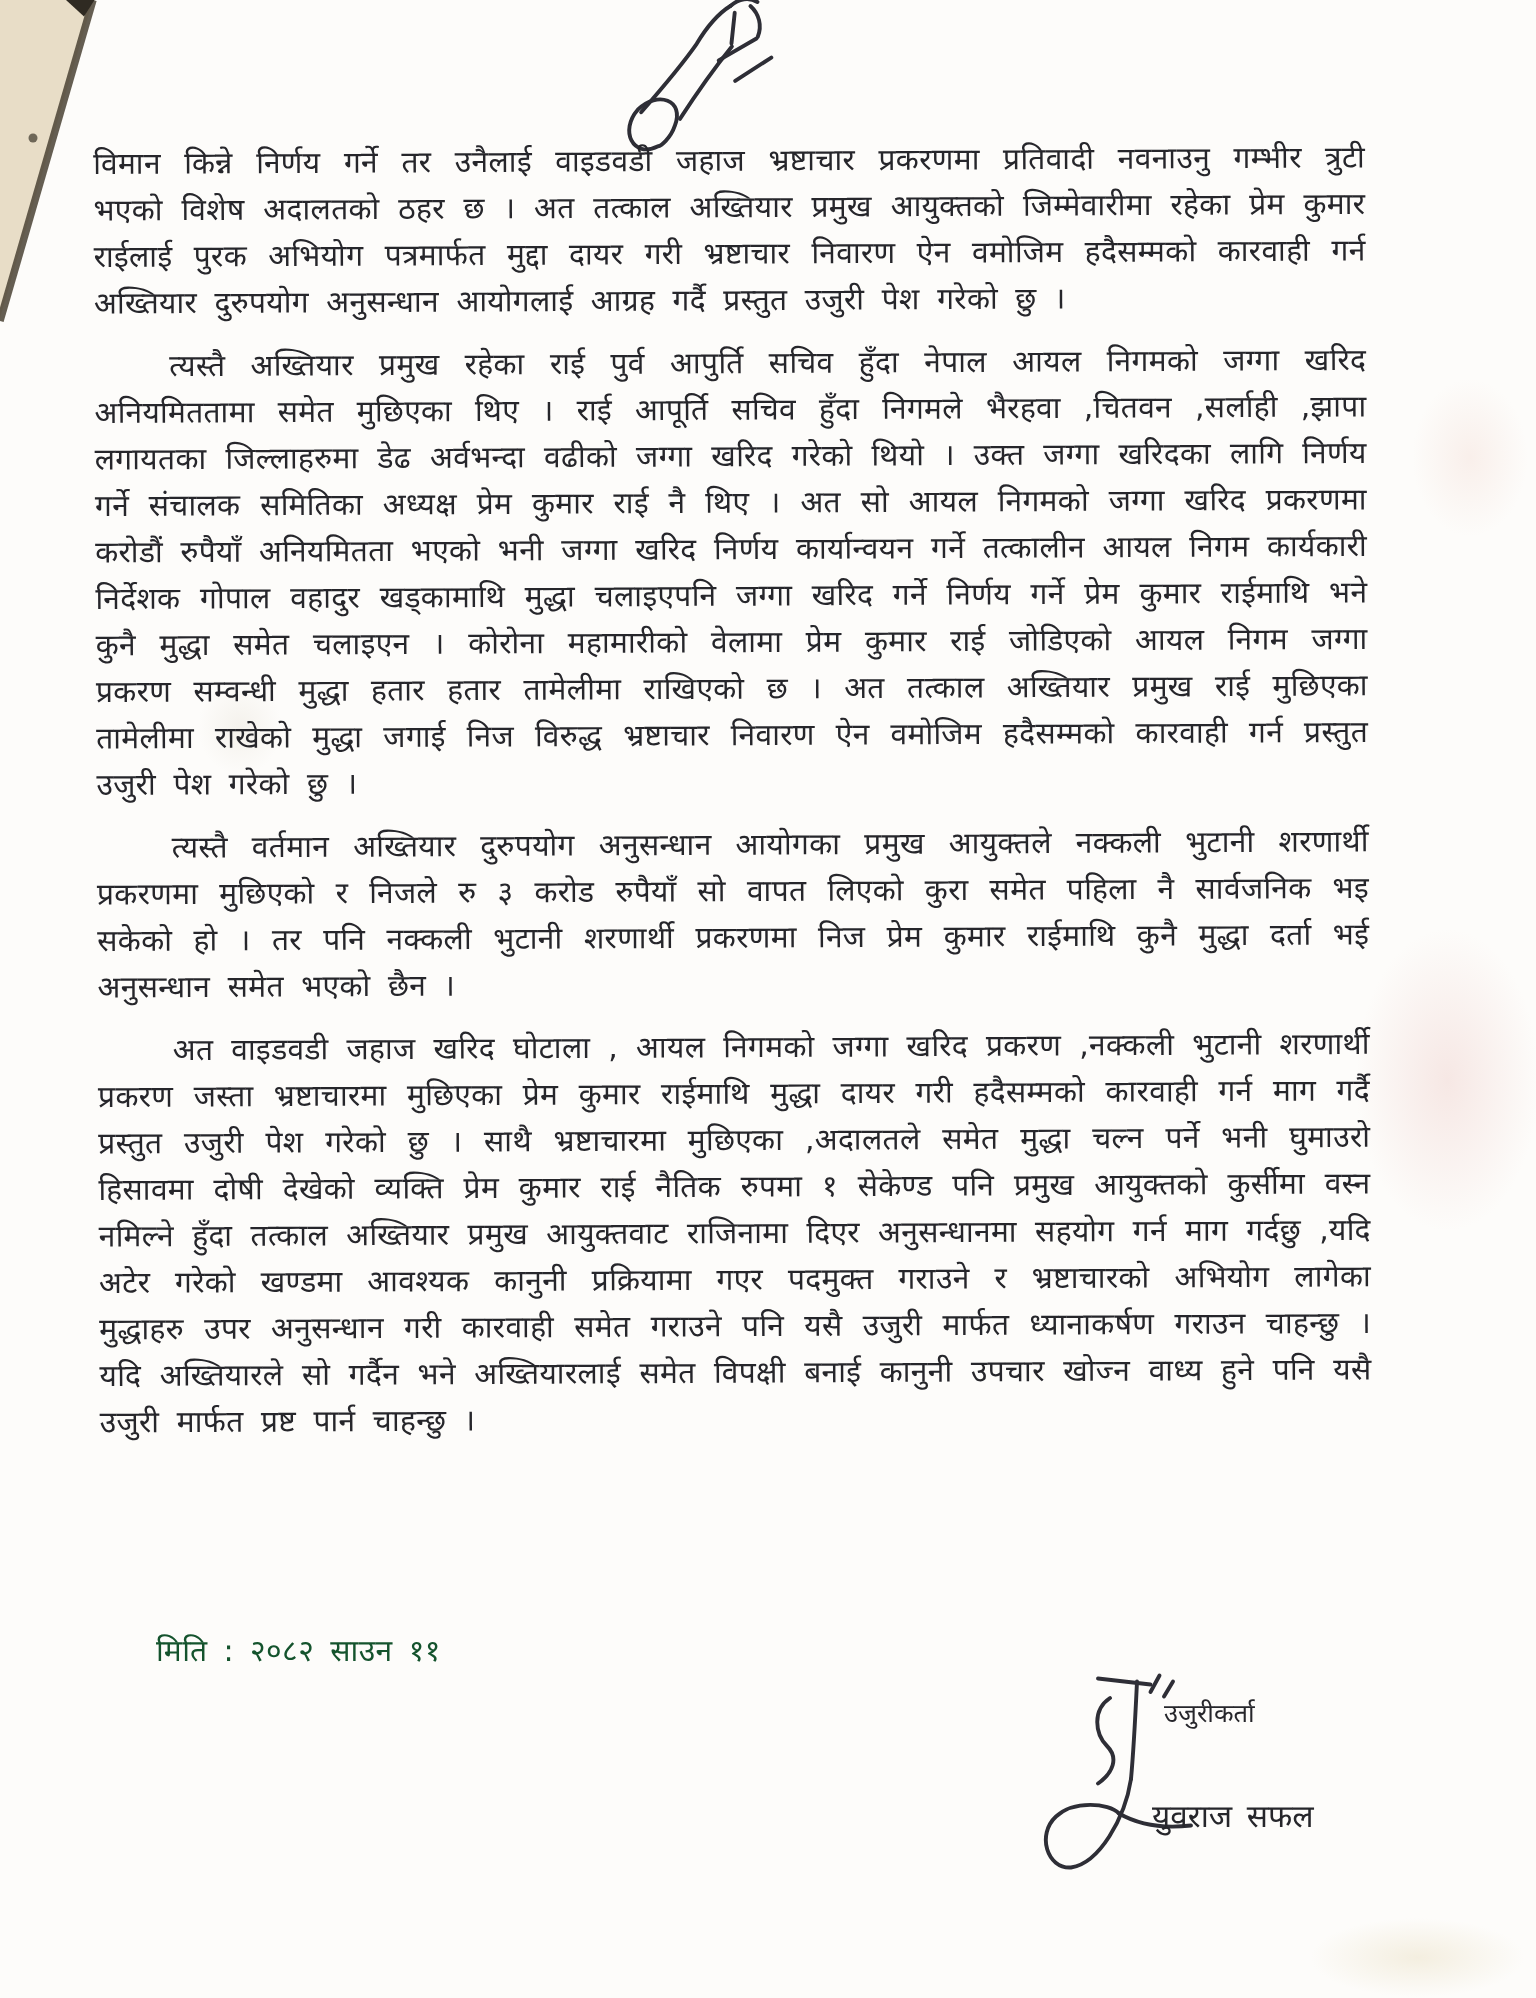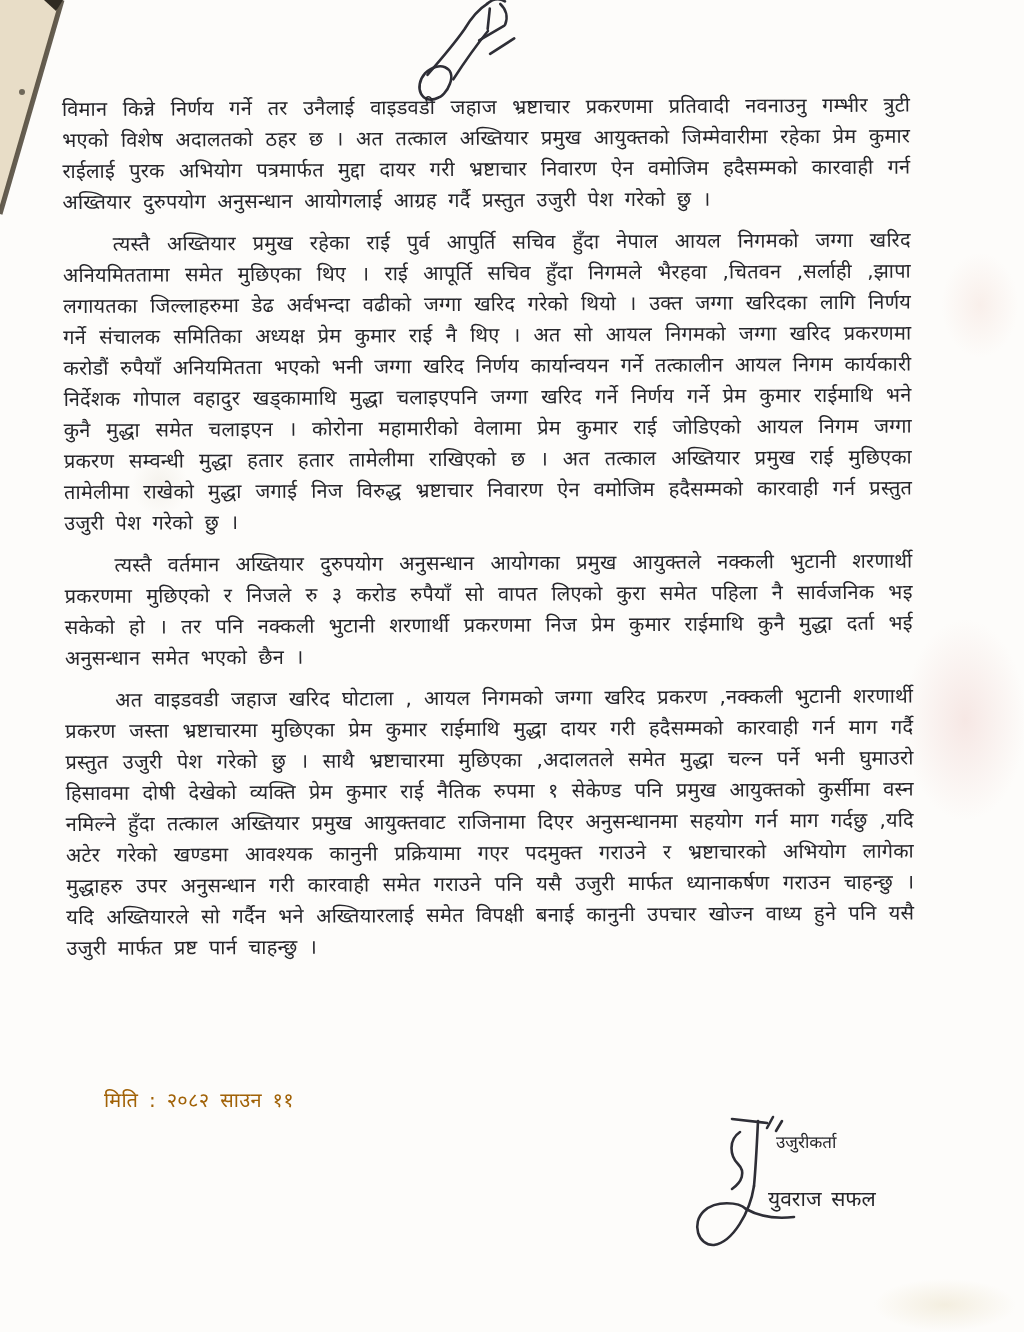--- a/index.html
+++ b/index.html
@@ -39,37 +39,37 @@
     letter-spacing:0.2px;
     transform:rotate(-0.3deg);
     transform-origin:top left;
   }
   .body-text p{margin:0 0 11px 0;}
   .body-text p.indent{text-indent:50px;}
 
   .date-line{
     position:absolute;
     left:104px;top:1086px;
-    color:#a16207;
+    color:#14532d;
     font-size:20px;
     letter-spacing:0.3px;
     word-spacing:4px;
   }
   .signature-block{
     position:absolute;
     left:688px;top:1112px;
     width:300px;height:160px;
     color:#26262b;
   }
   .signature-label{
     position:absolute;left:88px;top:18px;
     font-size:17px;word-spacing:3px;
   }
   .signature-name{
-    position:absolute;left:80px;top:72px;
+    position:absolute;left:80px;top:84px;
     font-size:21px;word-spacing:3px;
   }
   .sig-svg{position:absolute;left:0;top:0;}
   .top-mark-svg{position:absolute;left:395px;top:0;}
   .ink-stroke{fill:none;stroke:#2e2e36;stroke-width:2.6;stroke-linecap:round;stroke-linejoin:round;}
 </style>
 </head>
 <body>
 
 <div class="page">

